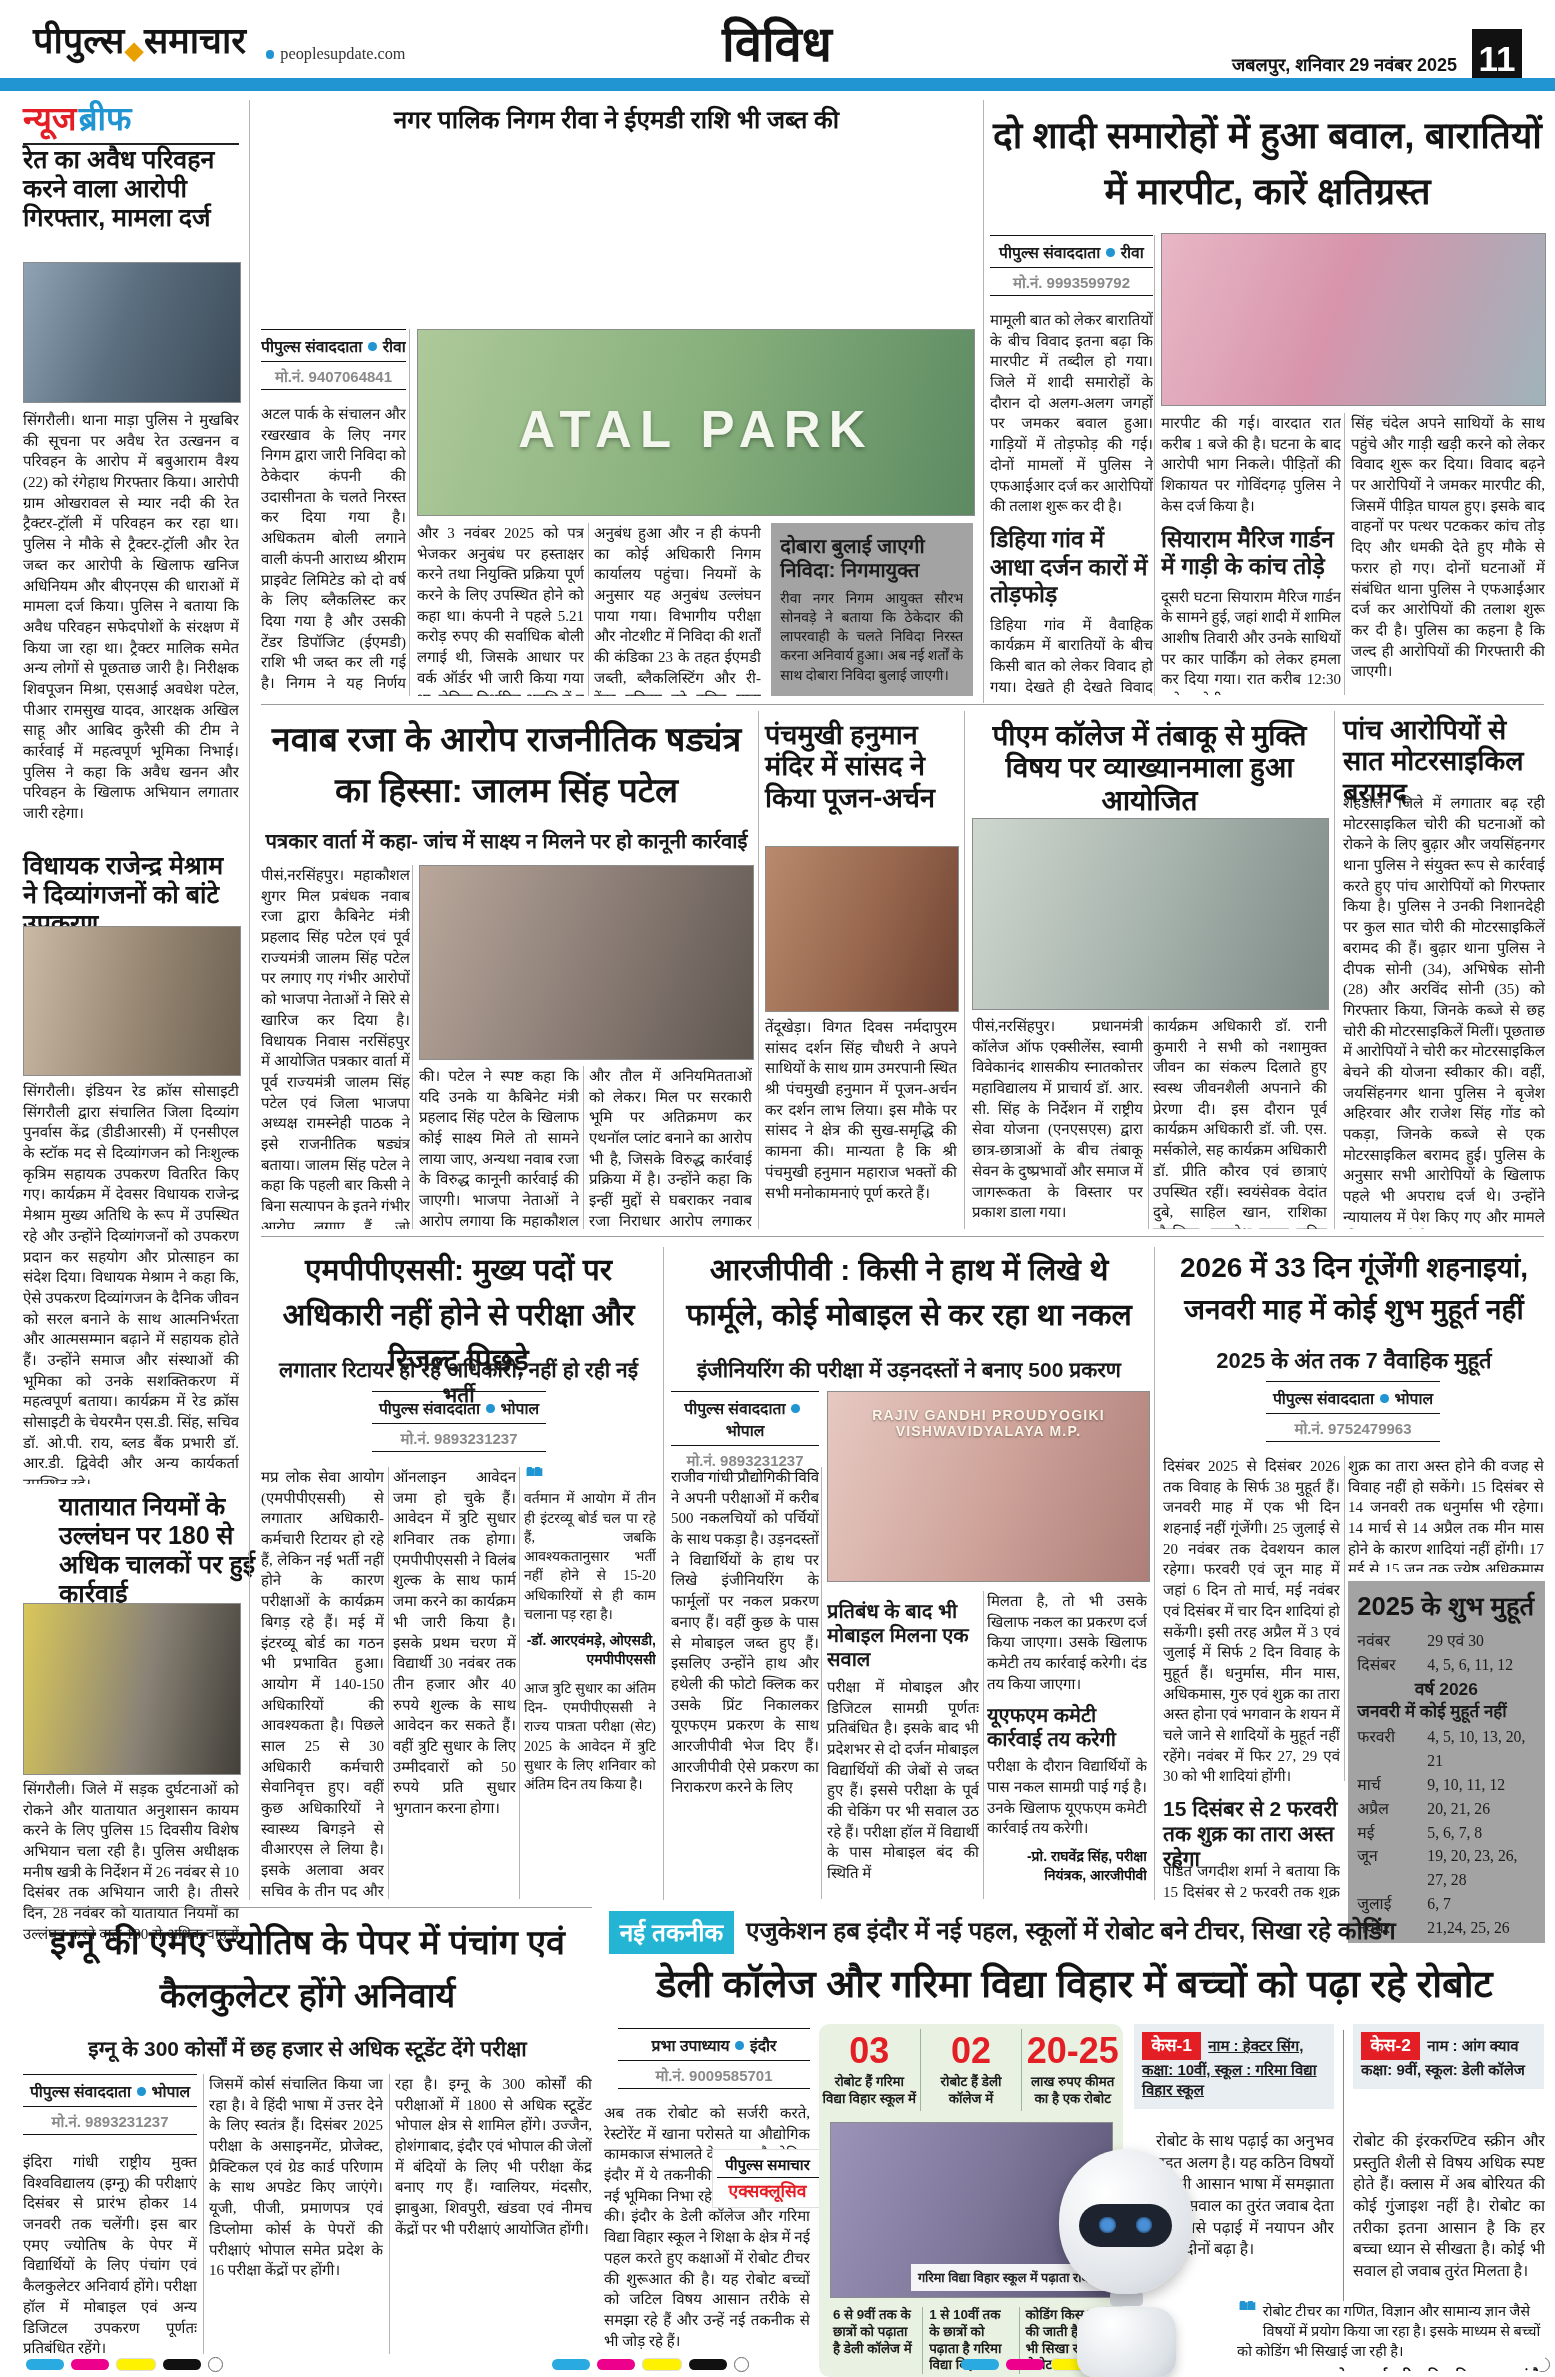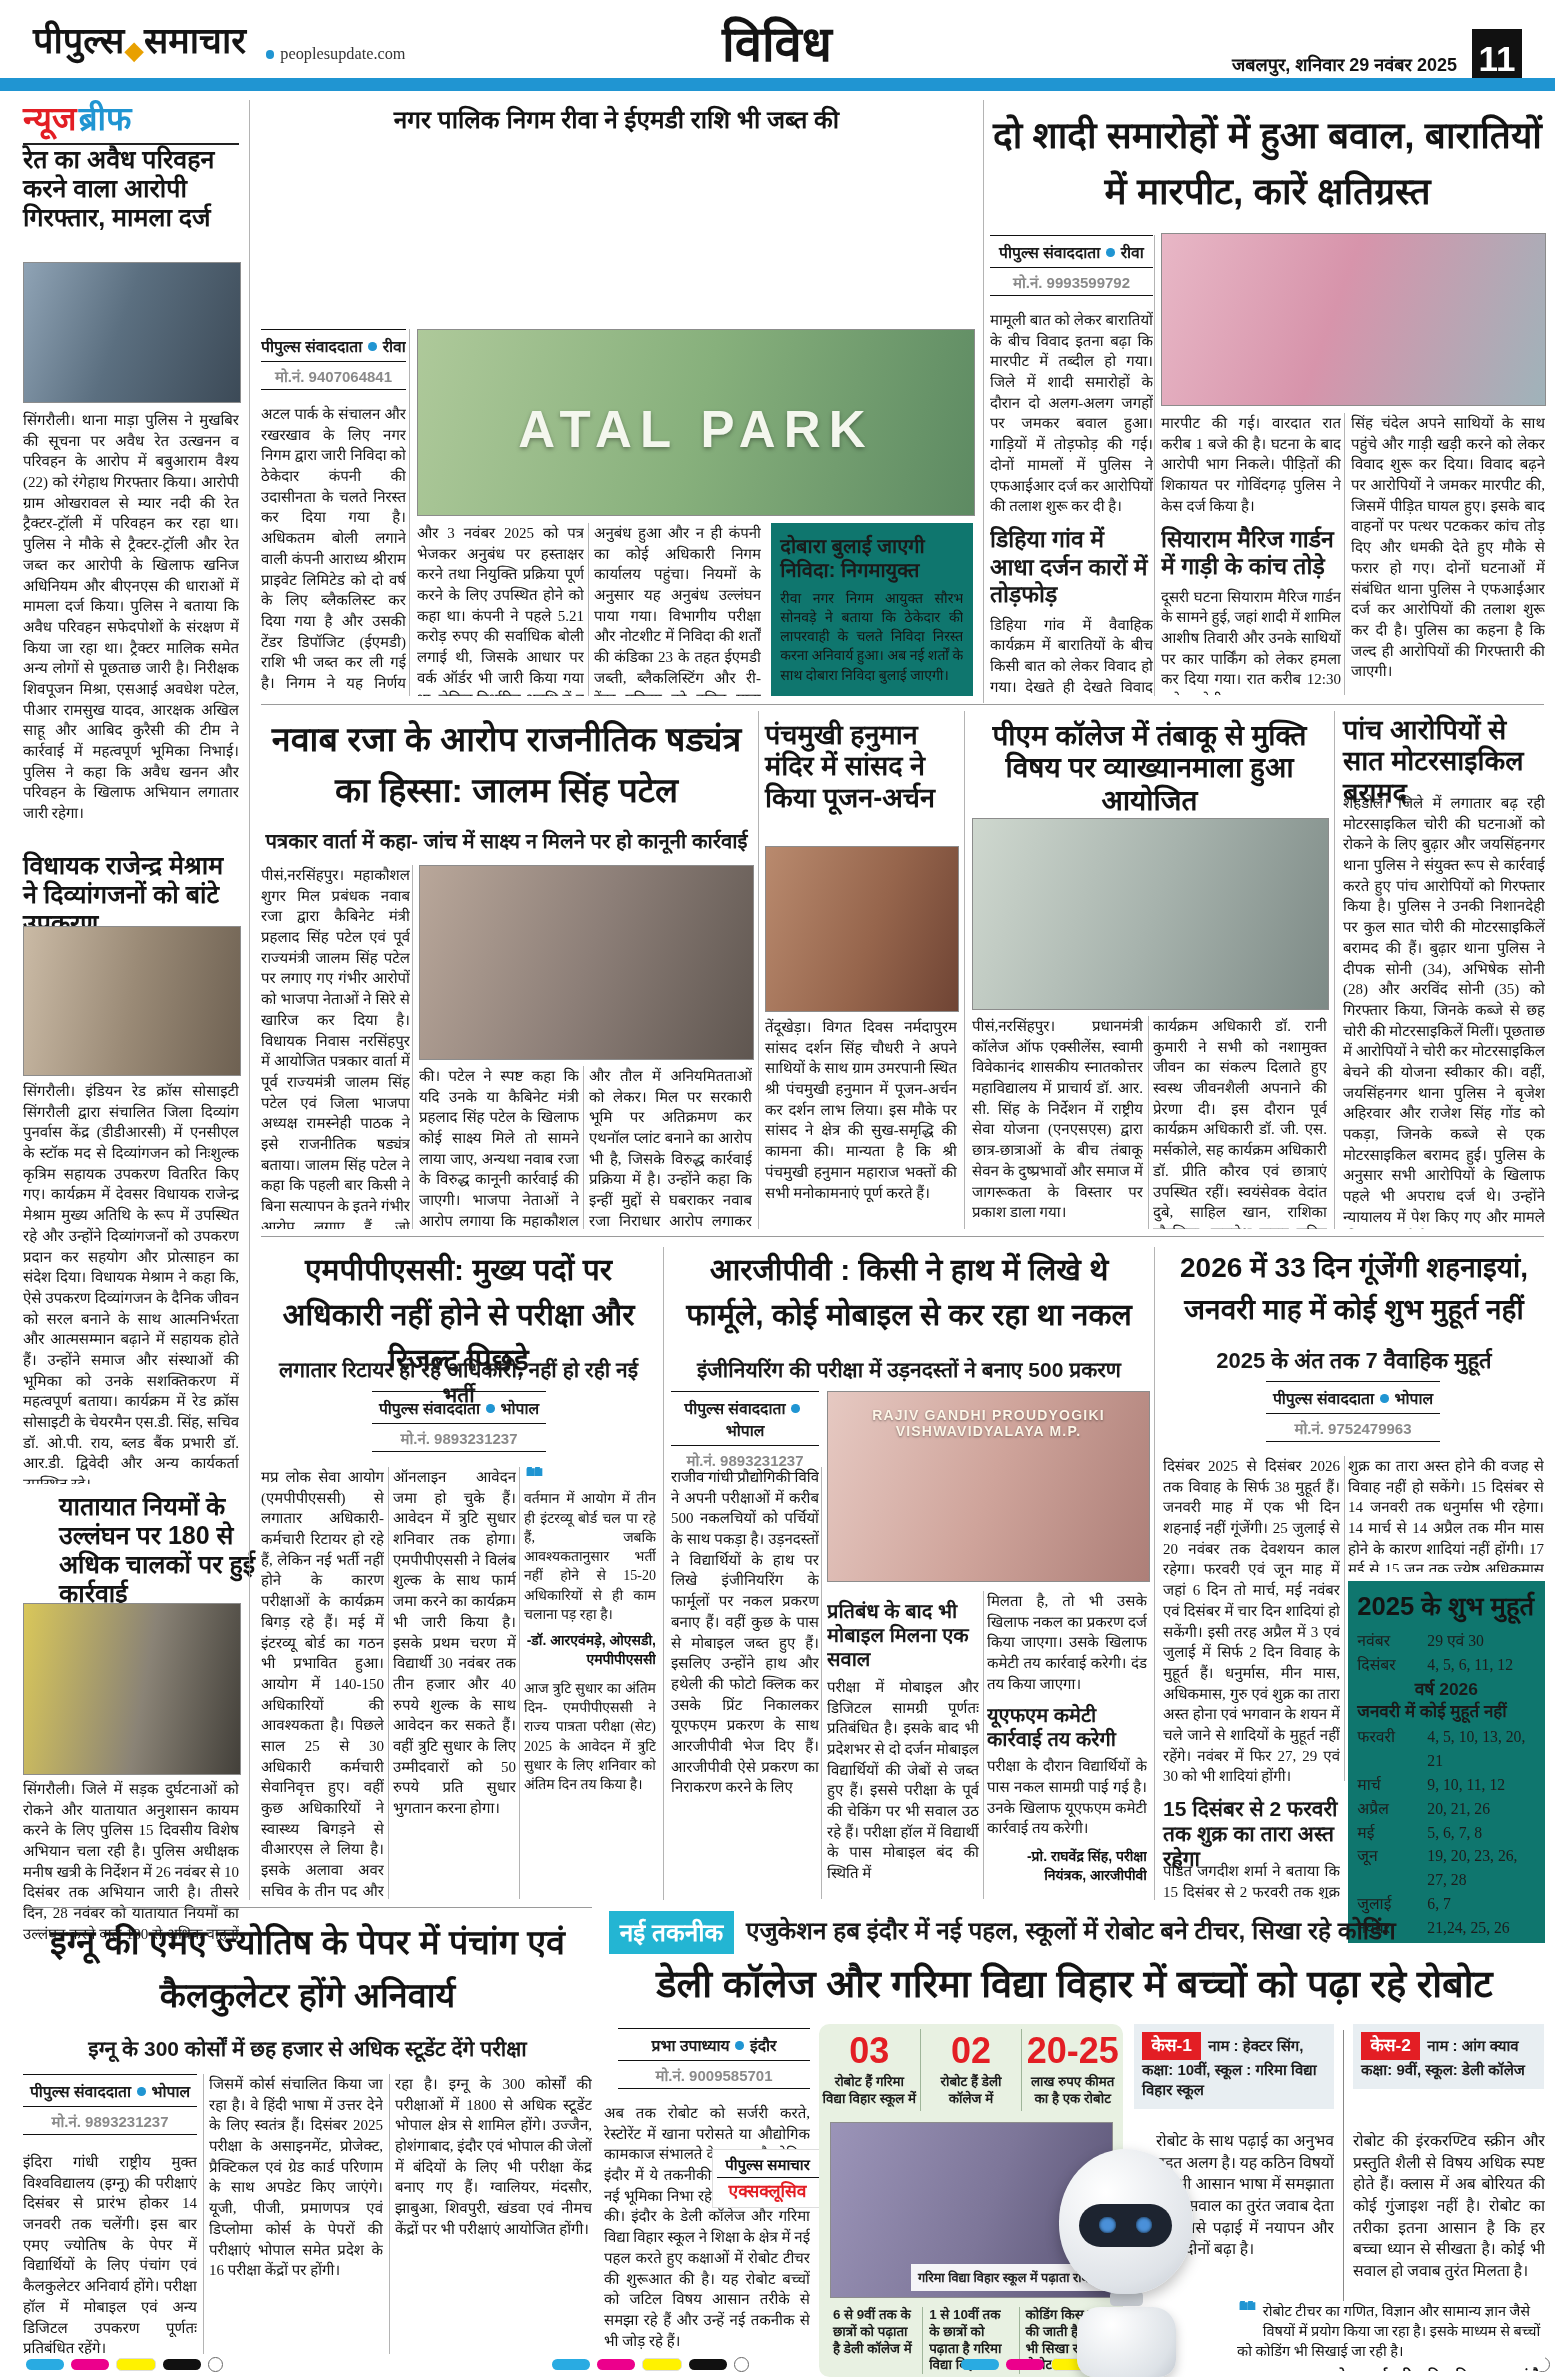--- a/index.html
+++ b/index.html
@@ -11,21 +11,21 @@
   .bodytxt{font-size:15px;line-height:1.38;text-align:justify;overflow:hidden;color:#141414;}
   .small{font-size:14px;}
   .subhead{font-family:"Liberation Sans",sans-serif;font-weight:bold;color:#1a1a1a;line-height:1.2;}
   .vl{position:absolute;width:0.6px;background:#b4b4b4;}
   .hlrule{position:absolute;height:0.6px;background:#9a9a9a;}
   .photo{position:absolute;border:0.6px solid #8c8c8c;overflow:hidden;}
   .byline-box{font-family:"Liberation Sans",sans-serif;text-align:center;overflow:hidden;}
   .bl-top{border-top:1.7px solid #111;border-bottom:0.6px solid #111;padding:4.6px 0;font-weight:bold;font-size:15.7px;}
   .bl-phone{border-bottom:1.7px solid #111;padding:3.5px 0;font-weight:bold;font-size:15px;color:#8a8a8a;}
   .dot{display:inline-block;width:8.7px;height:8.7px;border-radius:50%;background:#2095d2;margin:0 5.8px 1.7px 5.8px;vertical-align:middle;}
-  .graybox{background:#0f766e;padding:10.5px 9.3px;overflow:hidden;}
+  .graybox{background:#a3a3a3;padding:10.5px 9.3px;overflow:hidden;}
   .qicon{color:#2095d2;font-family:"Liberation Sans",sans-serif;font-size:37px;line-height:0.6;font-weight:bold;}
   .attrib{font-family:"Liberation Sans",sans-serif;font-weight:bold;font-size:14px;text-align:right;color:#111;}
   .statnum{color:#e31e24;font-family:"Liberation Sans",sans-serif;font-weight:bold;font-size:36px;line-height:1;}
   .statlab{font-family:"Liberation Sans",sans-serif;font-weight:bold;font-size:13.4px;line-height:1.25;margin-top:5.8px;}
   .casebadge{display:inline-block;background:#e31e24;color:#fff;font-family:"Liberation Sans",sans-serif;
              font-weight:bold;font-size:17.4px;padding:2.3px 9.3px;margin-right:7px;}
   .casemeta{background:#e8eef2;padding:8.1px;font-family:"Liberation Sans",sans-serif;font-weight:bold;
             font-size:15px;line-height:1.35;overflow:hidden;}
   .pillrow{position:absolute;display:flex;gap:7px;align-items:center;}
   .pill{width:38px;height:10.5px;border-radius:5.2px;}
@@ -286,21 +286,21 @@
     <div style="position:relative;margin:10.5px auto 0 auto;width:281px;height:174px;background:linear-gradient(110deg,#9b94b8,#7d7699 55%,#585273);border:0.6px solid #8c8c8c;">
       <div style="position:absolute;right:5.8px;bottom:5.8px;background:rgba(255,255,255,.92);padding:4.6px 7px;font-family:'Liberation Sans',sans-serif;font-weight:bold;font-size:12.8px;color:#222;">गरिमा विद्या विहार स्कूल में पढ़ाता रोबोट</div>
     </div>
     <div style="display:flex;margin-top:9.3px;padding:0 8.1px;">
       <div class="statlab" style="flex:1;border-right:0.6px solid #9fb59a;padding:0 5.8px;margin-top:0;">6 से 9वीं तक के छात्रों को पढ़ाता है डेली कॉलेज में</div>
       <div class="statlab" style="flex:1;border-right:0.6px solid #9fb59a;padding:0 5.8px;margin-top:0;">1 से 10वीं तक के छात्रों को पढ़ाता है गरिमा विद्या विहार</div>
       <div class="statlab" style="flex:1;padding:0 5.8px;margin-top:0;">कोडिंग किस तरह की जाती है यह भी सिखा रहे रोबोट</div>
     </div>
   </div>
 
-  <div class="abs casemeta" style="left:1134px;top:2024px;width:184px;">
+  <div class="abs casemeta" style="left:1134px;top:2024px;width:184px;text-decoration:underline;">
     <span class="casebadge">केस-1</span><span>नाम : हेक्टर सिंग, कक्षा: 10वीं, स्कूल : गरिमा विद्या विहार स्कूल</span>
   </div>
   <div class="abs bodytxt" style="left:1156px;top:2130px;width:178px;height:168px;font-size:15.7px;">रोबोट के साथ पढ़ाई का अनुभव बहुत अलग है। यह कठिन विषयों को भी आसान भाषा में समझाता है हर सवाल का तुरंत जवाब देता है। इससे पढ़ाई में नयापन और मजा दोनों बढ़ा है।</div>
   <div class="vl" style="left:1343px;top:2030px;height:273px;background:#888;"></div>
   <div class="abs casemeta" style="left:1353px;top:2024px;width:175px;">
     <span class="casebadge">केस-2</span><span>नाम : आंग क्याव कक्षा: 9वीं, स्कूल: डेली कॉलेज</span>
   </div>
   <div class="abs bodytxt" style="left:1353px;top:2130px;width:192px;height:168px;font-size:15.7px;">रोबोट की इंरकरण्टिव स्क्रीन और प्रस्तुति शैली से विषय अधिक स्पष्ट होते हैं। क्लास में अब बोरियत की कोई गुंजाइश नहीं है। रोबोट का तरीका इतना आसान है कि हर बच्चा ध्यान से सीखता है। कोई भी सवाल हो जवाब तुरंत मिलता है।</div>
 
   <div class="abs" style="left:1042px;top:2149px;width:168px;height:229px;z-index:6;">

